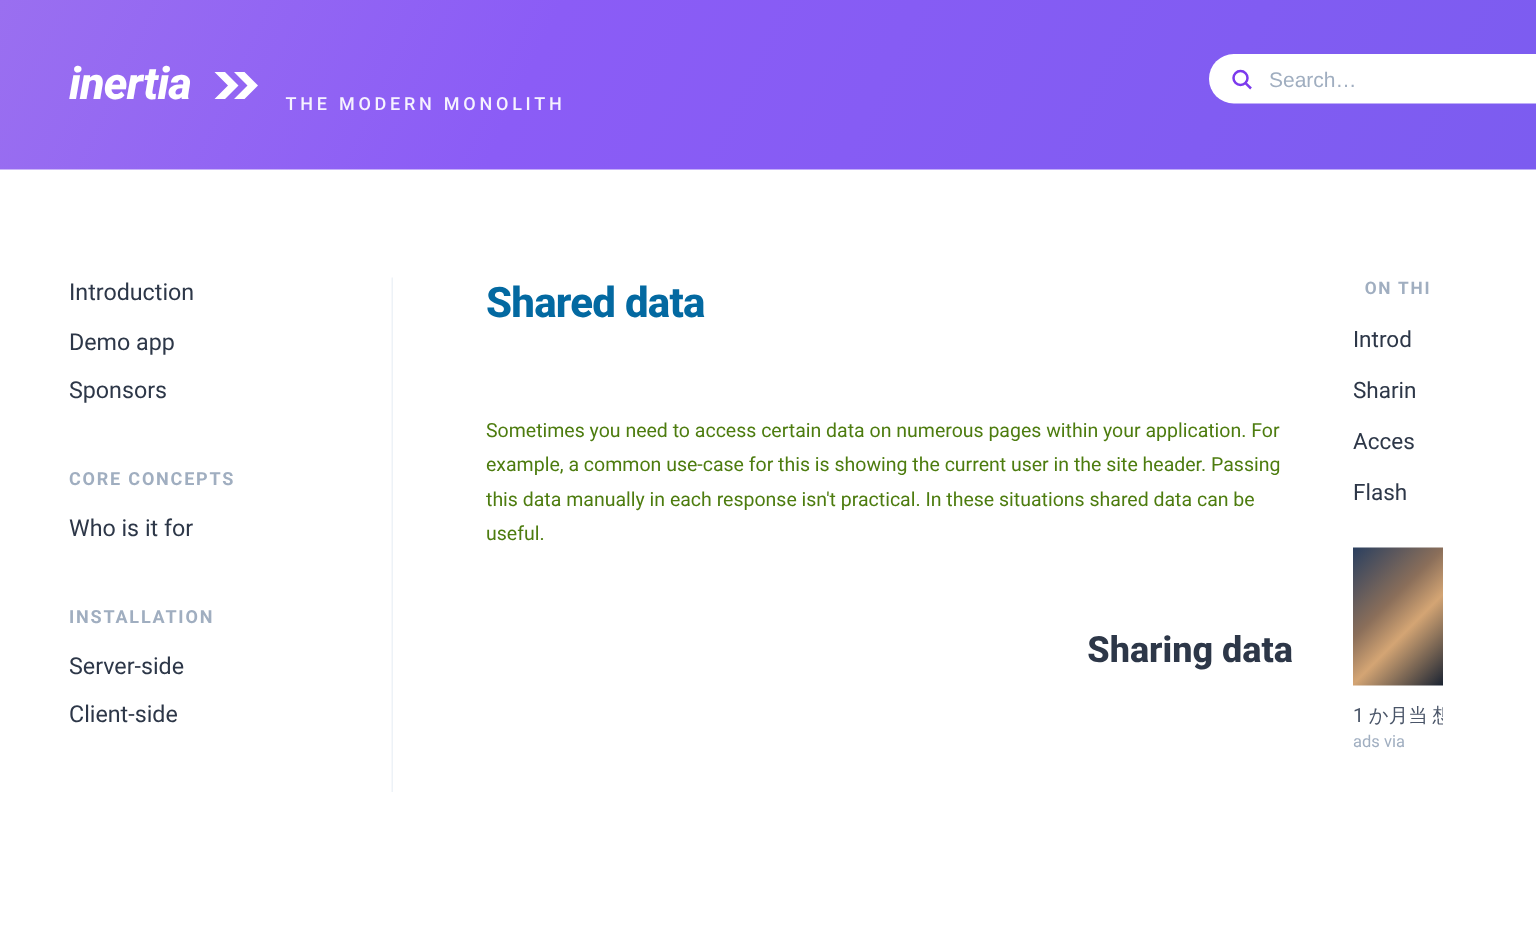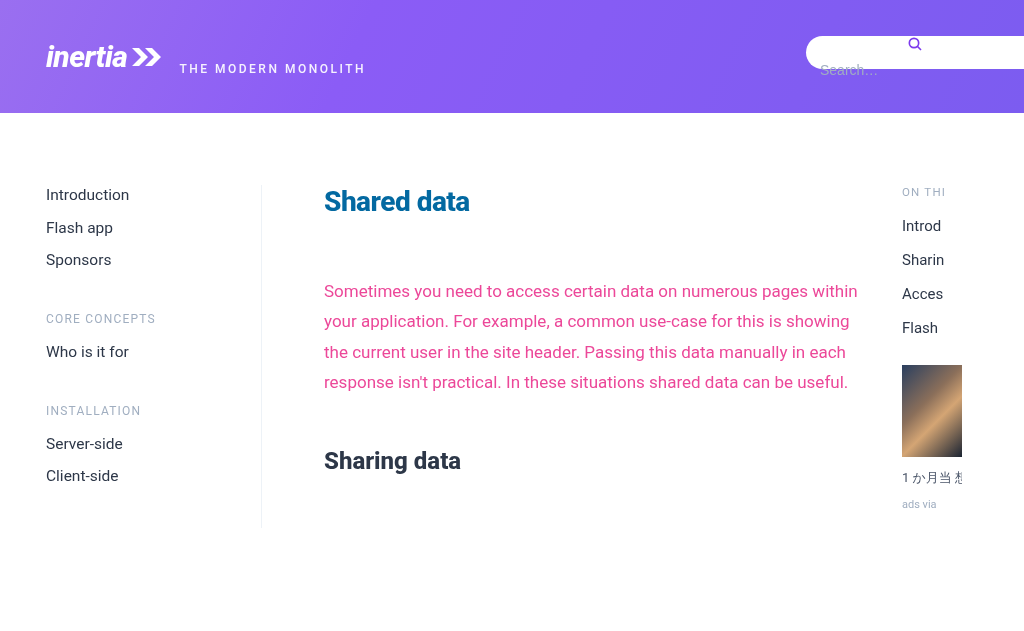--- a/index.html
+++ b/index.html
@@ -19,21 +19,21 @@
     position: relative;
   }
   .logo-group {
     display: flex;
     align-items: center;
     gap: 14px;
   }
   .logo {
     display: flex;
     align-items: center;
-    gap: 4px;
+    gap: 15px;
   }
   .logo-text {
     color: #fff;
     font-size: 30px;
     font-weight: 800;
     font-style: italic;
     letter-spacing: -0.5px;
   }
   .logo-chevrons {
     display: flex;
@@ -51,21 +51,20 @@
     right: 0;
     top: 36px;
     width: 218px;
     height: 33px;
     background: #fff;
     border-radius: 17px 0 0 17px;
     display: flex;
     align-items: center;
     padding: 0 14px;
     gap: 10px;
-    flex-direction: column;
   }
   .search-icon svg { display: block; }
   .search-input {
     border: none;
     outline: none;
     font-size: 14px;
     color: #4a5568;
     width: 100%;
     background: transparent;
   }
@@ -77,21 +76,21 @@
   .sidebar-left {
     width: 262px;
     padding-left: 46px;
     padding-right: 40px;
     border-right: 1px solid #edf2f7;
     flex-shrink: 0;
   }
   .nav-group { margin-bottom: 40px; }
   .nav-heading {
     font-size: 12px;
-    font-weight: 400;
+    font-weight: 700;
     letter-spacing: 1.2px;
     color: #a0aec0;
     margin-bottom: 16px;
   }
   .nav-item {
     font-size: 15.5px;
     color: #2d3748;
     margin-bottom: 11px;
     cursor: pointer;
     line-height: 1.4;
@@ -103,44 +102,46 @@
     max-width: 640px;
   }
   .page-title {
     font-size: 28px;
     font-weight: 800;
     color: #0369a1;
     margin-bottom: 58px;
     letter-spacing: -0.5px;
   }
   .body-text {
-    font-size: 17px;
+    font-size: 13px;
     line-height: 1.78;
-    color: #ec4899;
+    color: #4d7c0f;
     margin-bottom: 50px;
   }
   .section-title {
     font-size: 24px;
     font-weight: 800;
     color: #2d3748;
     margin-bottom: 36px;
+    text-align: right;
   }
   .sidebar-right {
     width: 60px;
     padding-top: 0;
     flex-shrink: 0;
     overflow: hidden;
     white-space: nowrap;
   }
   .toc-heading {
     font-size: 11.5px;
-    font-weight: 400;
+    font-weight: 700;
     letter-spacing: 1.2px;
     color: #a0aec0;
     margin-bottom: 18px;
+    text-align: center;
   }
   .toc-item {
     font-size: 15px;
     color: #2d3748;
     margin-bottom: 12px;
     cursor: pointer;
     margin-top: 16px;
   }
   .ad-block { margin-top: 28px; }
   .ad-image {
@@ -150,21 +151,21 @@
     margin-bottom: 12px;
   }
   .ad-text {
     font-size: 13px;
     color: #4a5568;
     line-height: 1.45;
   }
   .ad-via {
     font-size: 11px;
     color: #a0aec0;
-    margin-top: 10px;
+    margin-top: 0;
   }
 </style>
 </head>
 <body>
 
 <div class="header">
   <div class="logo-group">
     <div class="logo">
       <span class="logo-text">inertia</span>
       <span class="logo-chevrons">
@@ -185,21 +186,21 @@
     </span>
     <input class="search-input" type="text" placeholder="Search…" style="">
   </div>
 </div>
 
 <div class="content">
 
   <nav class="sidebar-left">
     <div class="nav-group">
       <div class="nav-item">Introduction</div>
-      <div class="nav-item">Flash app</div>
+      <div class="nav-item">Demo app</div>
       <div class="nav-item">Sponsors</div>
     </div>
     <div class="nav-group">
       <div class="nav-heading">CORE CONCEPTS</div>
       <div class="nav-item">Who is it for</div>
     </div>
     <div class="nav-group">
       <div class="nav-heading">INSTALLATION</div>
       <div class="nav-item">Server-side</div>
       <div class="nav-item">Client-side</div>

